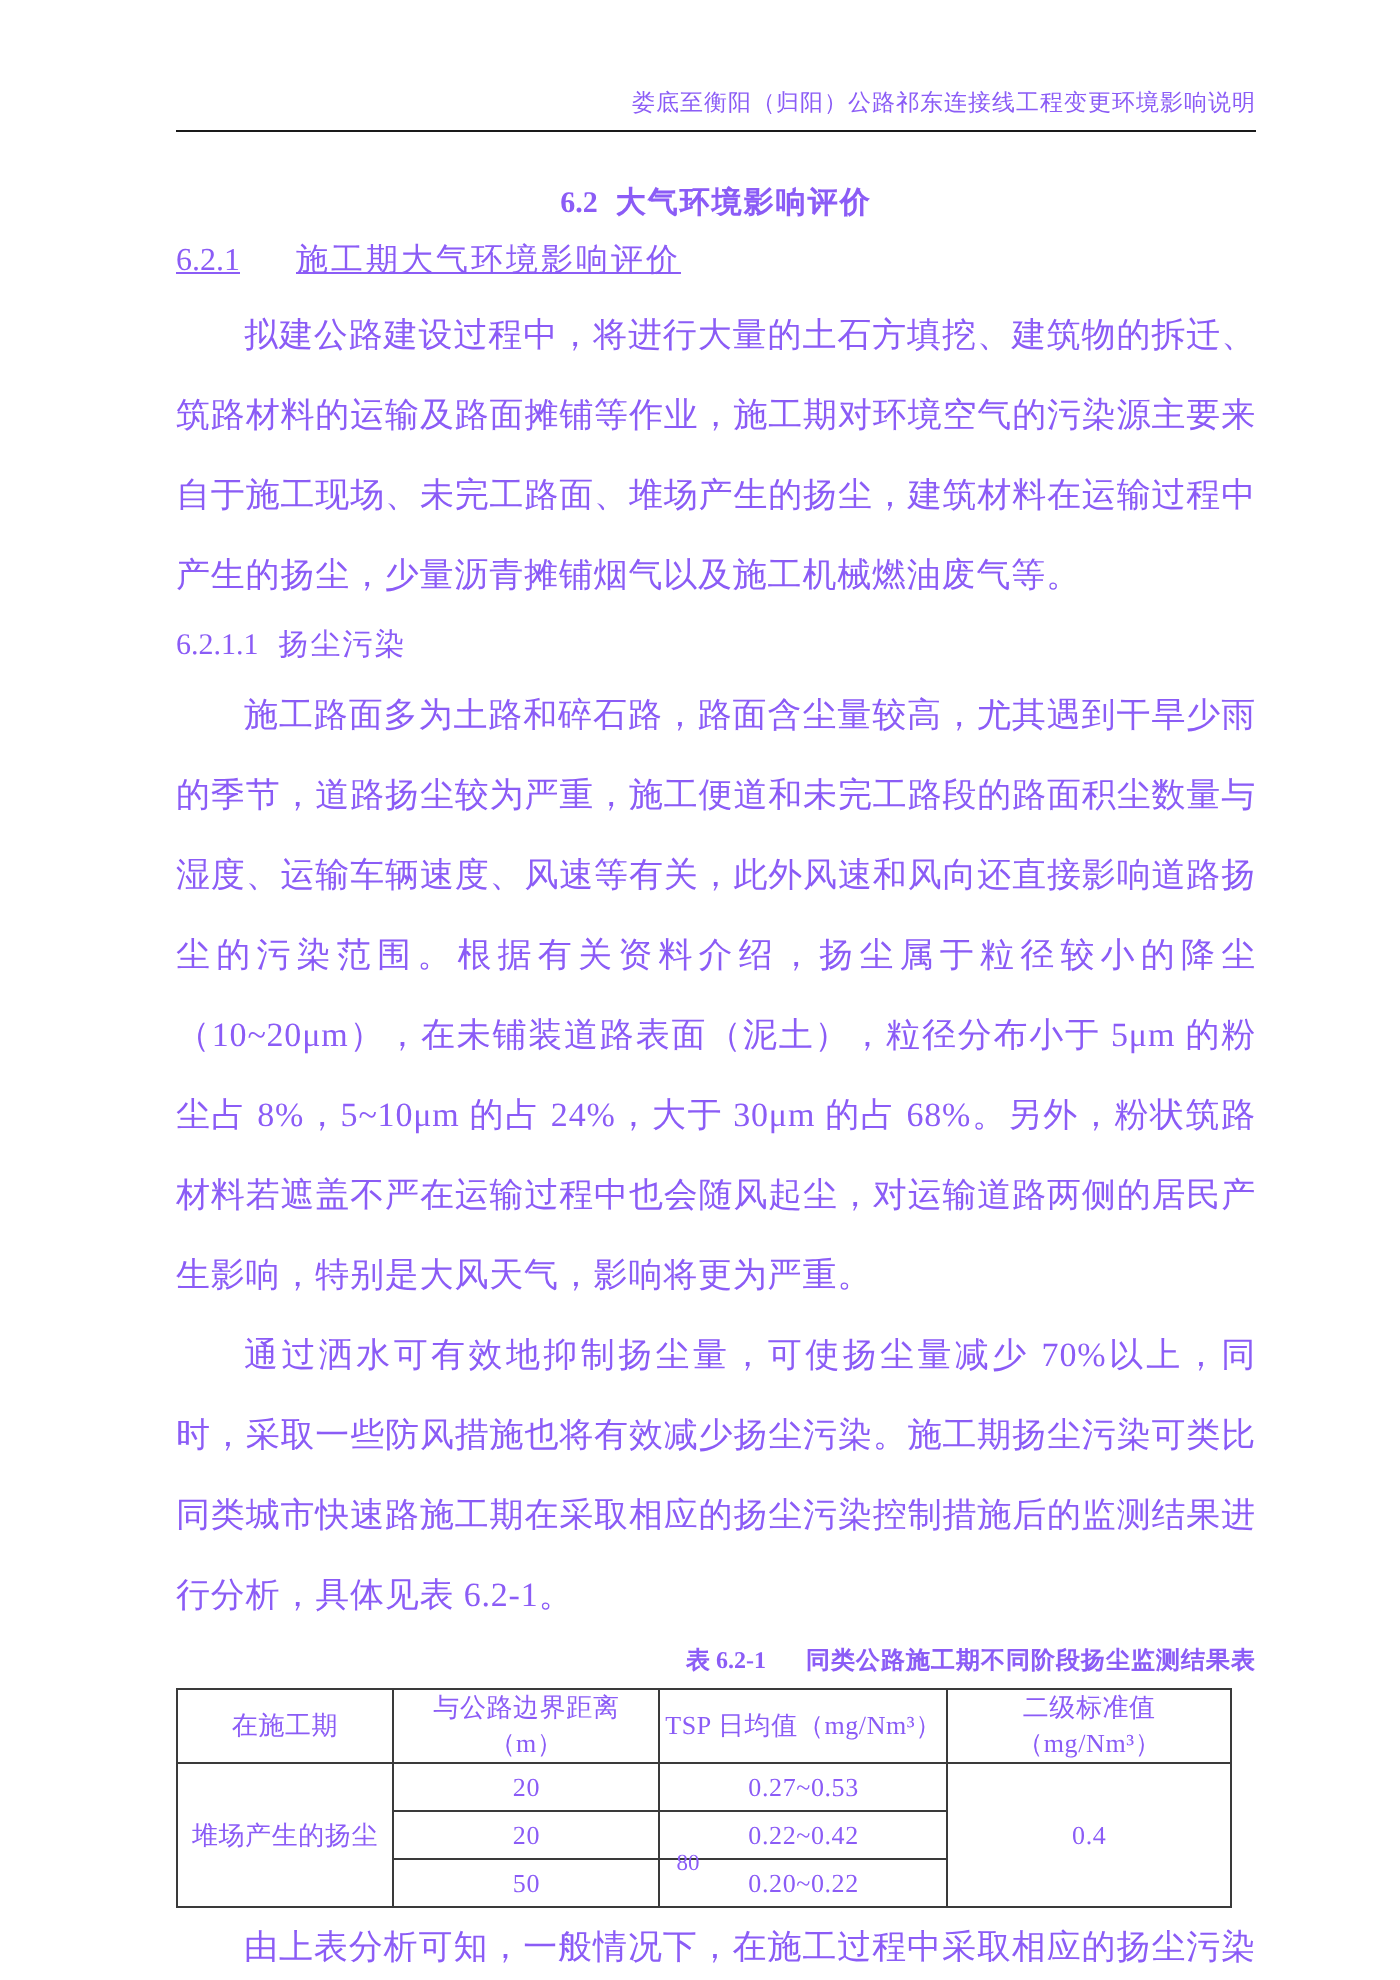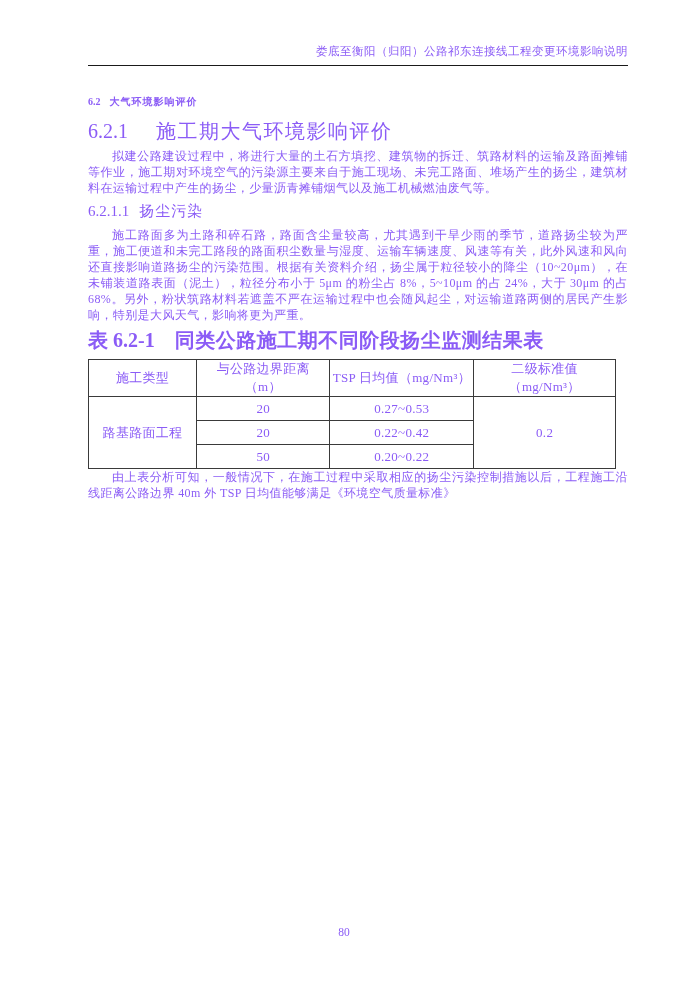--- a/index.html
+++ b/index.html
@@ -24,61 +24,63 @@
   }
   .running-header {
     text-align: right;
     font-size: 11.5px;
     letter-spacing: 0.5px;
     padding-bottom: 6px;
     border-bottom: 1.5px solid #1a1a1a;
   }
   .h-62 {
     margin: 25px 0 0 0;
-    font-size: 10px;
+    font-size: 15px;
     font-weight: bold;
     line-height: 22px;
+    text-align: center;
   }
   .h-62 .h-num {
     font-family: "Liberation Serif", serif;
     margin-right: 9px;
   }
   .h-62 .h-title {
     font-family: "Liberation Sans", "DejaVu Sans", sans-serif;
     letter-spacing: 1px;
   }
   .h-621 {
     margin: 7px 0 6px 0;
-    font-size: 20px;
+    font-size: 16px;
     font-weight: normal;
     line-height: 22px;
+    text-decoration: underline;
   }
   .h-621 .h-num { margin-right: 28px; }
   .h-621 .h-title { letter-spacing: 1.5px; }
   .h-62111 {
     margin: 1px 0 0 0;
     font-size: 15px;
     font-weight: normal;
     line-height: 28px;
   }
   .h-62111 .h-num { margin-right: 10px; }
   .h-62111 .h-title { letter-spacing: 1px; font-family: Liberation Mono, monospace; }
   p.body-par {
     margin: 0;
-    font-size: 12px;
-    line-height: 16px;
+    font-size: 17px;
+    line-height: 40px;
     text-indent: 2em;
     text-align: justify;
     text-justify: inter-character;
     letter-spacing: 0.4px;
   }
   .table-caption {
     margin: 4px 0 5px 0;
-    text-align: left;
-    font-size: 20px;
+    text-align: right;
+    font-size: 12px;
     font-weight: bold;
   }
   .table-caption .cap-label {
     margin-right: 20px;
     font-family: "Liberation Serif", serif;
   }
   .table-caption .cap-title {
     font-family: "Liberation Sans", "DejaVu Sans", sans-serif;
     letter-spacing: 0.5px;
   }
@@ -129,46 +131,47 @@
       <span class="h-num">6.2.1</span><span class="h-title">施工期大气环境影响评价</span>
     </div>
 
     <p class="body-par">拟建公路建设过程中，将进行大量的土石方填挖、建筑物的拆迁、筑路材料的运输及路面摊铺等作业，施工期对环境空气的污染源主要来自于施工现场、未完工路面、堆场产生的扬尘，建筑材料在运输过程中产生的扬尘，少量沥青摊铺烟气以及施工机械燃油废气等。</p>
 
     <div class="h-62111">
       <span class="h-num">6.2.1.1</span><span class="h-title">扬尘污染</span>
     </div>
 
     <p class="body-par">施工路面多为土路和碎石路，路面含尘量较高，尤其遇到干旱少雨的季节，道路扬尘较为严重，施工便道和未完工路段的路面积尘数量与湿度、运输车辆速度、风速等有关，此外风速和风向还直接影响道路扬尘的污染范围。根据有关资料介绍，扬尘属于粒径较小的降尘（10~20μm），在未铺装道路表面（泥土），粒径分布小于 5μm 的粉尘占 8%，5~10μm 的占 24%，大于 30μm 的占 68%。另外，粉状筑路材料若遮盖不严在运输过程中也会随风起尘，对运输道路两侧的居民产生影响，特别是大风天气，影响将更为严重。</p>
+    <p class="body-par">通过洒水可有效地抑制扬尘量，可使扬尘量减少 70%以上，同时，采取一些防风措施也将有效减少扬尘污染。施工期扬尘污染可类比同类城市快速路施工期在采取相应的扬尘污染控制措施后的监测结果进行分析，具体见表 6.2-1。</p>
 
     <div class="table-caption">
       <span class="cap-label">表 6.2-1</span><span class="cap-title">同类公路施工期不同阶段扬尘监测结果表</span>
     </div>
 
     <table class="monitor-table">
       <colgroup>
         <col class="col-type">
           <col class="col-dist">
           <col class="col-tsp">
           <col class="col-std">
       </colgroup>
       <thead>
         <tr>
-          <th>施工类型</th>
+          <th>在施工期</th>
           <th>与公路边界距离（m）</th>
           <th>TSP 日均值（mg/Nm³）</th>
           <th>二级标准值（mg/Nm³）</th>
         </tr>
       </thead>
       <tbody>
         <tr>
-          <td rowspan="3">路基路面工程</td>
+          <td rowspan="3">堆场产生的扬尘</td>
           <td>20</td>
           <td>0.27~0.53</td>
-          <td rowspan="3">0.2</td>
+          <td rowspan="3">0.4</td>
         </tr>
         <tr>
           <td>20</td>
           <td>0.22~0.42</td>
         </tr>
         <tr>
           <td>50</td>
           <td>0.20~0.22</td>
         </tr>
       </tbody>

